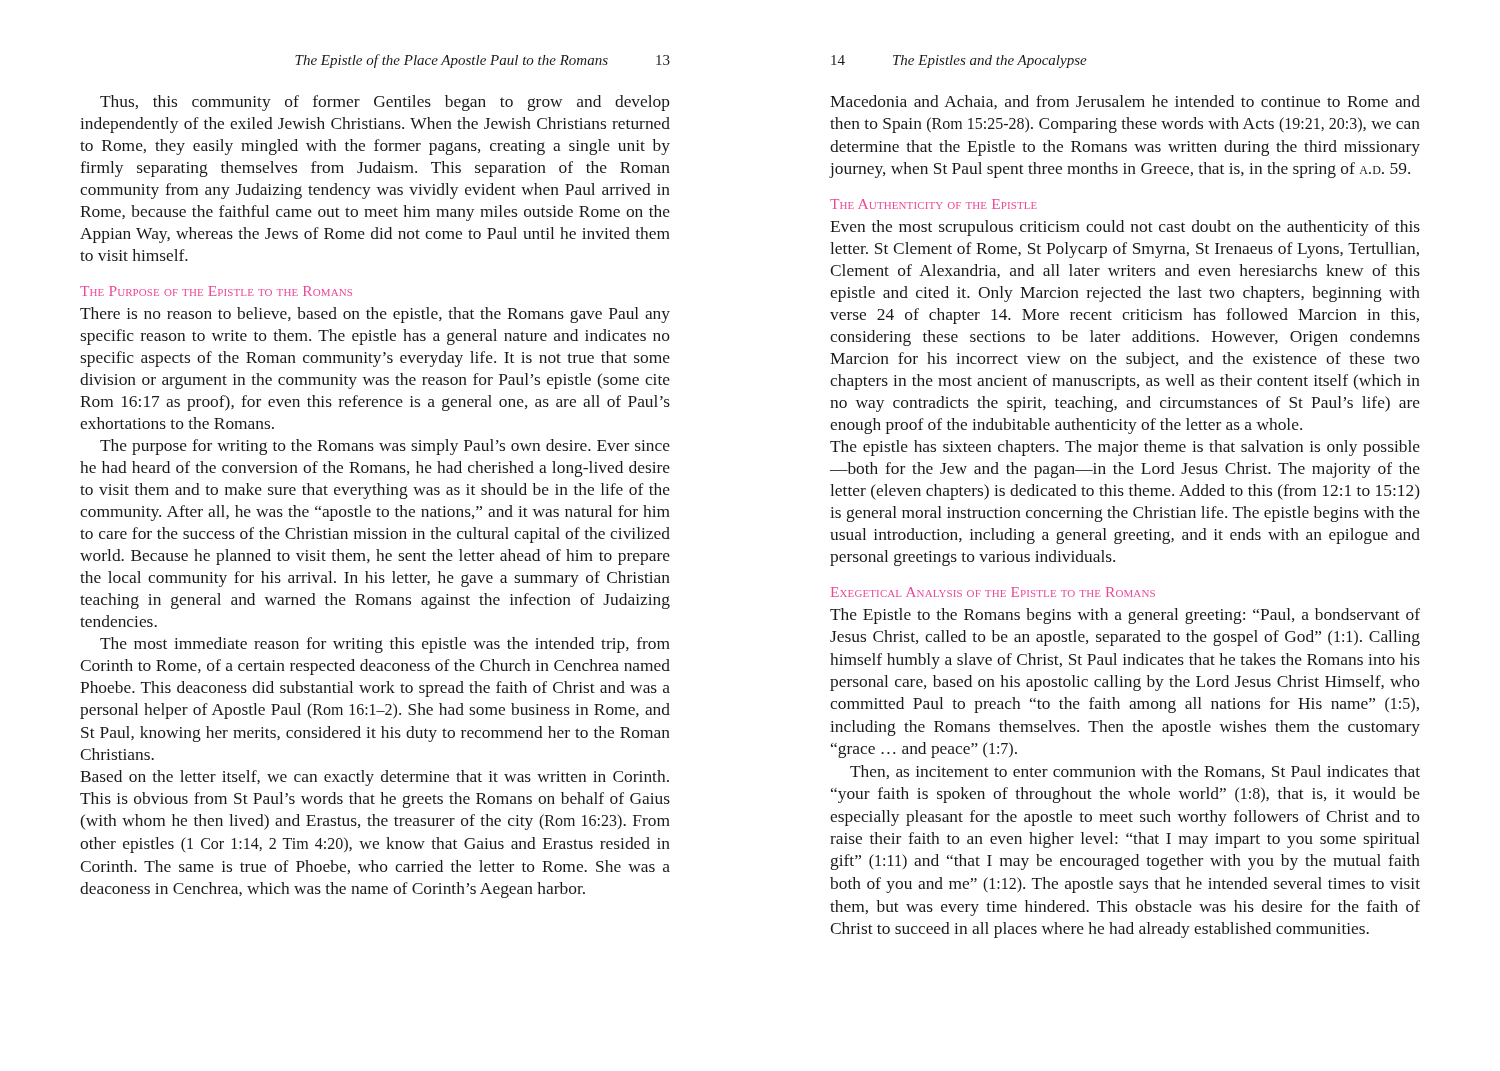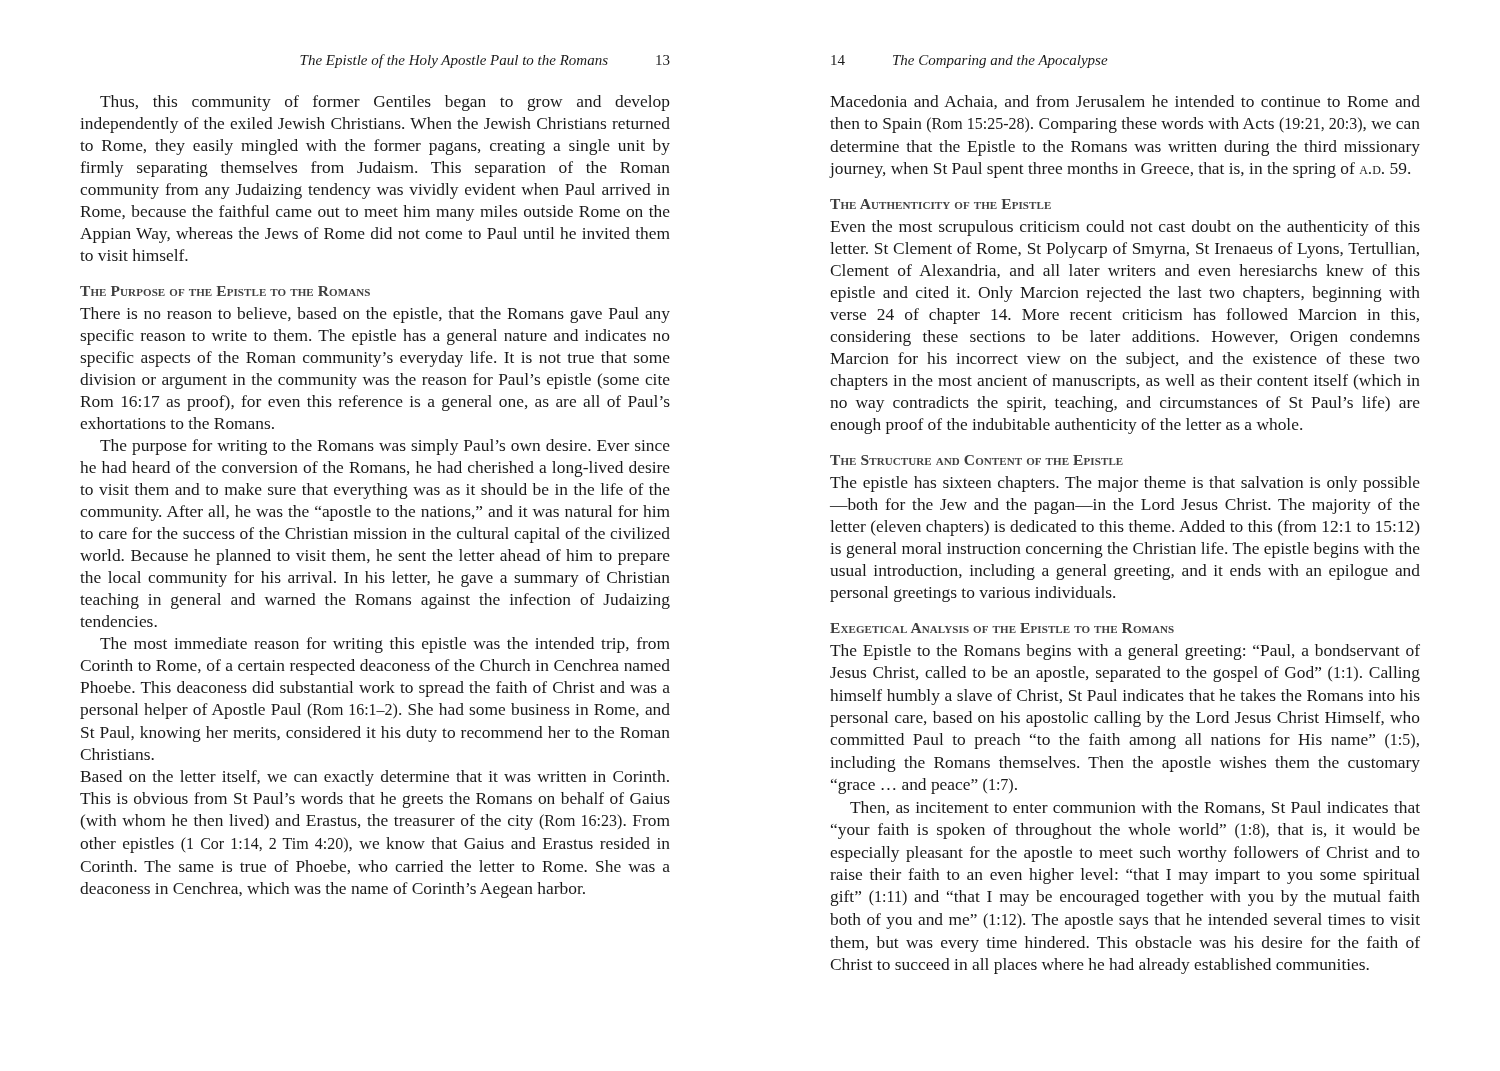--- a/index.html
+++ b/index.html
@@ -17,50 +17,49 @@
   .left .running-head .title { position: absolute; right: 62px; top: 0; }
   .left .running-head .folio { position: absolute; right: 0; top: 0; font-style: normal; text-align: center; }
   .right .running-head .folio { position: absolute; left: 0; top: 0; font-style: normal; }
   .right .running-head .title { position: absolute; left: 62px; top: 0; }
 
   .body { position: absolute; top: 90px; left: 0; width: 590px; }
   .para { margin: 0; font-size: 17.4px; line-height: 22px; text-align: justify;
     hyphens: auto; }
   .para.indent { text-indent: 20px; }
   .heading { margin: 14px 0 0 0; font-size: 15.5px; line-height: 22px;
-    font-variant: small-caps; font-weight: bold; letter-spacing: 0.1px; color: #404040; }
+    font-variant: small-caps; font-weight: normal; letter-spacing: 0.1px; color: #ec4899; }
   .ref { font-size: 16px; }
   .sc { font-variant: small-caps; }
 </style>
 </head>
 <body>
 
 <div class="page left">
   <div class="running-head">
-    <span class="title">The Epistle of the Holy Apostle Paul to the Romans</span>
+    <span class="title">The Epistle of the Place Apostle Paul to the Romans</span>
     <span class="folio">13</span>
   </div>
   <div class="body">
       <p class="para indent"><span>Thus, this community of former Gentiles began to grow and develop independently of the exiled Jewish Christians. When the Jewish Christians returned to Rome, they easily mingled with the former pagans, creating a single unit by firmly separating themselves from Judaism. This separation of the Roman community from any Judaizing tendency was vividly evident when Paul arrived in Rome, because the faithful came out to meet him many miles outside Rome on the Appian Way, whereas the Jews of Rome did not come to Paul until he invited them to visit himself.</span></p>
       <div class="heading">The Purpose of the Epistle to the Romans</div>
       <p class="para"><span>There is no reason to believe, based on the epistle, that the Romans gave Paul any specific reason to write to them. The epistle has a general nature and indicates no specific aspects of the Roman community’s everyday life. It is not true that some division or argument in the community was the reason for Paul’s epistle (some cite Rom 16:17 as proof), for even this reference is a general one, as are all of Paul’s exhortations to the Romans.</span></p>
       <p class="para indent"><span>The purpose for writing to the Romans was simply Paul’s own desire. Ever since he had heard of the conversion of the Romans, he had cherished a long-lived desire to visit them and to make sure that everything was as it should be in the life of the community. After all, he was the “apostle to the nations,” and it was natural for him to care for the success of the Christian mission in the cultural capital of the civilized world. Because he planned to visit them, he sent the letter ahead of him to prepare the local community for his arrival. In his letter, he gave a summary of Christian teaching in general and warned the Romans against the infection of Judaizing tendencies.</span></p>
       <p class="para indent"><span>The most immediate reason for writing this epistle was the intended trip, from Corinth to Rome, of a certain respected deaconess of the Church in Cenchrea named Phoebe. This deaconess did substantial work to spread the faith of Christ and was a personal helper of Apostle Paul </span><span class="ref">(Rom 16:1–2)</span><span>. She had some business in Rome, and St Paul, knowing her merits, considered it his duty to recommend her to the Roman Christians.</span></p>
       <p class="para"><span>Based on the letter itself, we can exactly determine that it was written in Corinth. This is obvious from St Paul’s words that he greets the Romans on behalf of Gaius (with whom he then lived) and Erastus, the treasurer of the city </span><span class="ref">(Rom 16:23)</span><span>. From other epistles </span><span class="ref">(1 Cor 1:14, 2 Tim 4:20)</span><span>, we know that Gaius and Erastus resided in Corinth. The same is true of Phoebe, who carried the letter to Rome. She was a deaconess in Cenchrea, which was the name of Corinth’s Aegean harbor.</span></p>
     </div>
 </div>
 
 <div class="page right">
   <div class="running-head">
     <span class="folio">14</span>
-    <span class="title">The Comparing and the Apocalypse</span>
+    <span class="title">The Epistles and the Apocalypse</span>
   </div>
   <div class="body">
       <p class="para"><span>Macedonia and Achaia, and from Jerusalem he intended to continue to Rome and then to Spain </span><span class="ref">(Rom 15:25-28)</span><span>. Comparing these words with Acts </span><span class="ref">(19:21, 20:3)</span><span>, we can determine that the Epistle to the Romans was written during the third missionary journey, when St Paul spent three months in Greece, that is, in the spring of </span><span class="sc">a.d.</span><span> 59.</span></p>
       <div class="heading">The Authenticity of the Epistle</div>
       <p class="para"><span>Even the most scrupulous criticism could not cast doubt on the authenticity of this letter. St Clement of Rome, St Polycarp of Smyrna, St Irenaeus of Lyons, Tertullian, Clement of Alexandria, and all later writers and even heresiarchs knew of this epistle and cited it. Only Marcion rejected the last two chapters, beginning with verse 24 of chapter 14. More recent criticism has followed Marcion in this, considering these sections to be later additions. However, Origen condemns Marcion for his incorrect view on the subject, and the existence of these two chapters in the most ancient of manuscripts, as well as their content itself (which in no way contradicts the spirit, teaching, and circumstances of St Paul’s life) are enough proof of the indubitable authenticity of the letter as a whole.</span></p>
-      <div class="heading">The Structure and Content of the Epistle</div>
       <p class="para"><span>The epistle has sixteen chapters. The major theme is that salvation is only possible—both for the Jew and the pagan—in the Lord Jesus Christ. The majority of the letter (eleven chapters) is dedicated to this theme. Added to this (from 12:1 to 15:12) is general moral instruction concerning the Christian life. The epistle begins with the usual introduction, including a general greeting, and it ends with an epilogue and personal greetings to various individuals.</span></p>
       <div class="heading">Exegetical Analysis of the Epistle to the Romans</div>
       <p class="para"><span>The Epistle to the Romans begins with a general greeting: “Paul, a bondservant of Jesus Christ, called to be an apostle, separated to the gospel of God” </span><span class="ref">(1:1)</span><span>. Calling himself humbly a slave of Christ, St Paul indicates that he takes the Romans into his personal care, based on his apostolic calling by the Lord Jesus Christ Himself, who committed Paul to preach “to the faith among all nations for His name” </span><span class="ref">(1:5)</span><span>, including the Romans themselves. Then the apostle wishes them the customary “grace … and peace” </span><span class="ref">(1:7)</span><span>.</span></p>
       <p class="para indent"><span>Then, as incitement to enter communion with the Romans, St Paul indicates that “your faith is spoken of throughout the whole world” </span><span class="ref">(1:8)</span><span>, that is, it would be especially pleasant for the apostle to meet such worthy followers of Christ and to raise their faith to an even higher level: “that I may impart to you some spiritual gift” </span><span class="ref">(1:11)</span><span> and “that I may be encouraged together with you by the mutual faith both of you and me” </span><span class="ref">(1:12)</span><span>. The apostle says that he intended several times to visit them, but was every time hindered. This obstacle was his desire for the faith of Christ to succeed in all places where he had already established communities.</span></p>
     </div>
 </div>
 
 </body></html>

